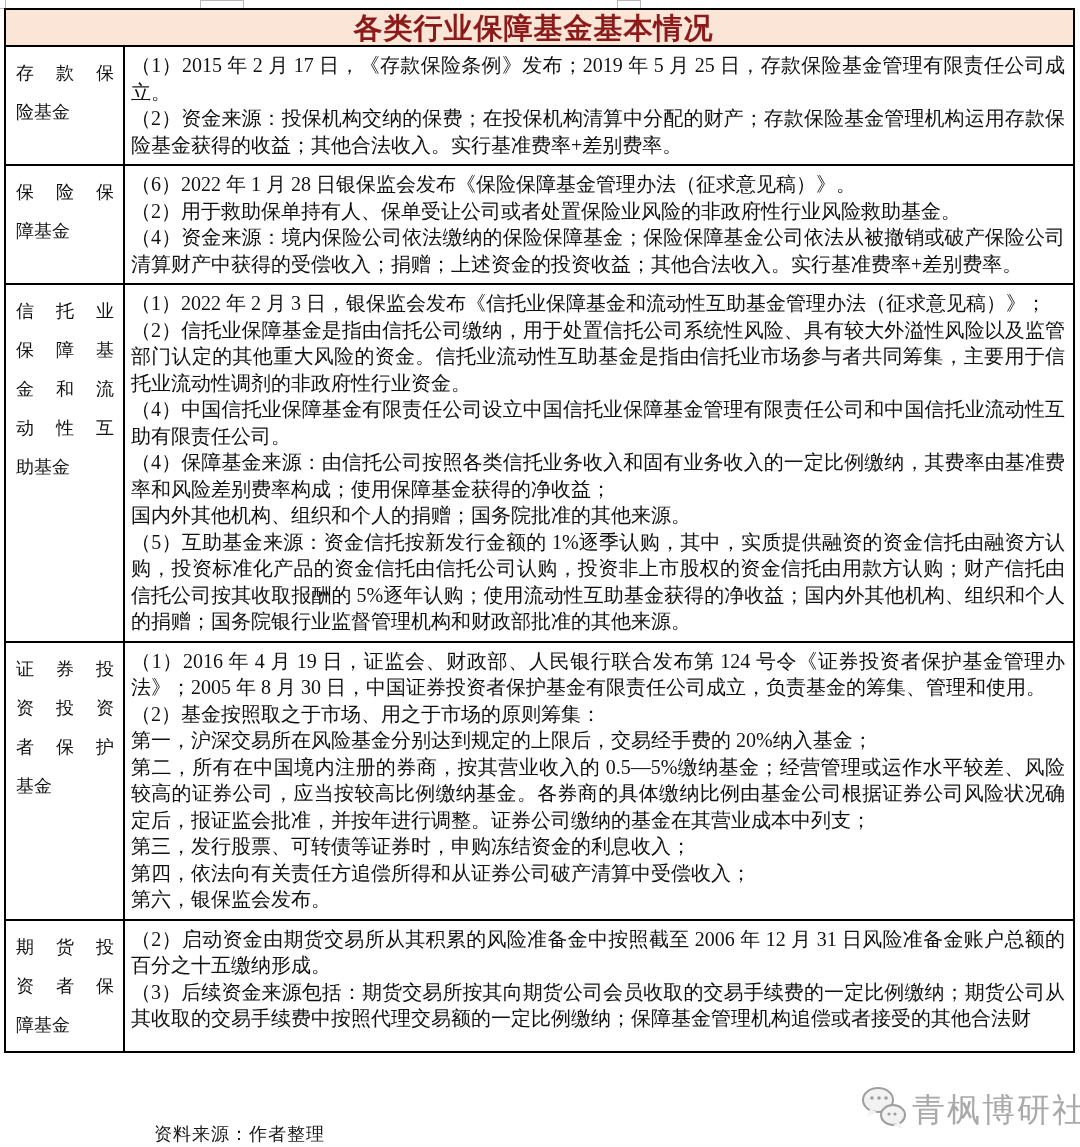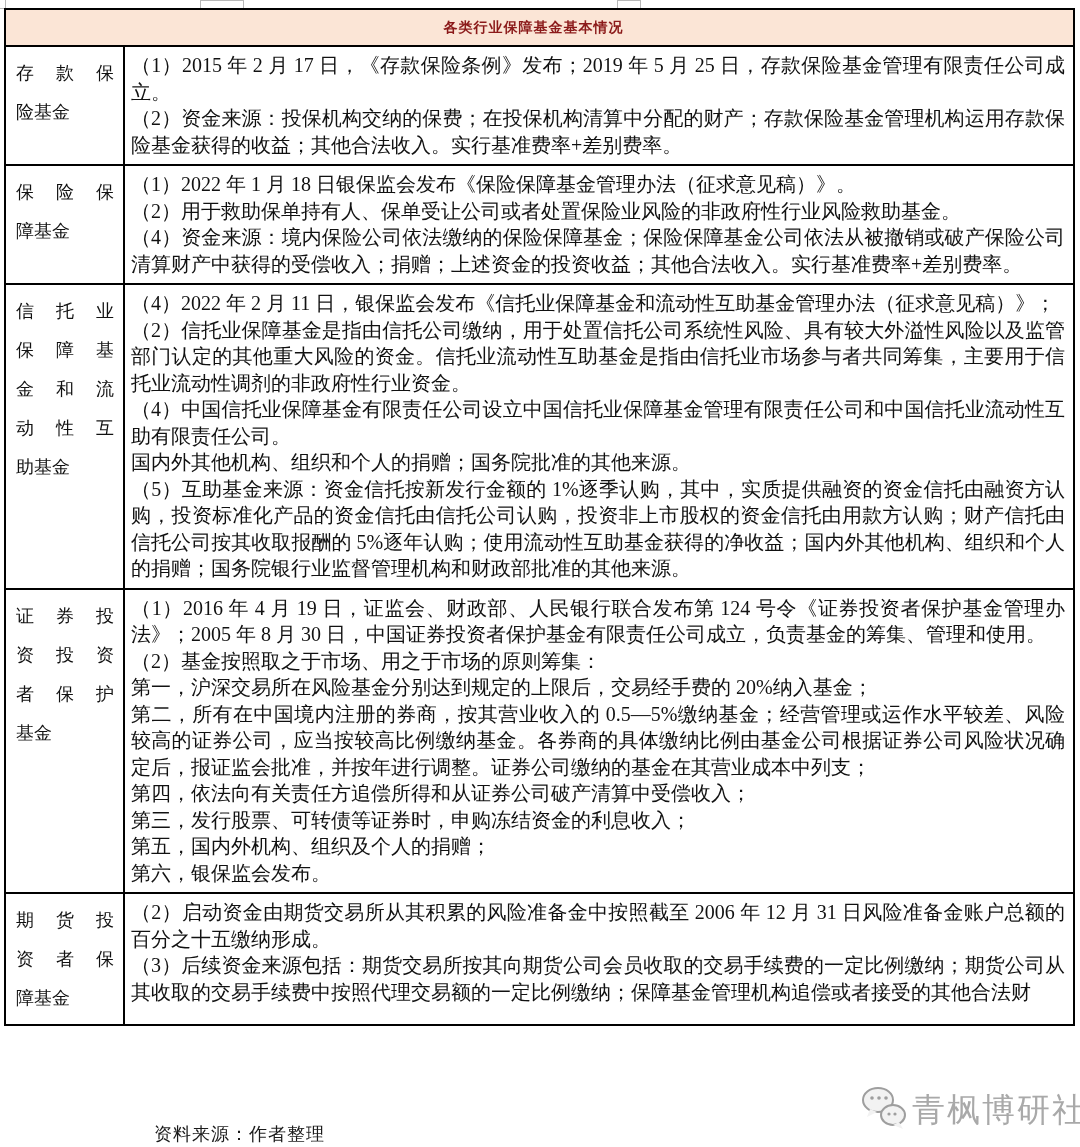--- a/index.html
+++ b/index.html
@@ -19,21 +19,21 @@
 
   .table{
     position:absolute;left:4px;top:8px;width:1071px;
     border:2px solid #000;box-sizing:border-box;background:#fff;
   }
   .title-row{
     background:#FBE5D6;
     border-bottom:2px solid #000;
     text-align:center;
     font-weight:bold;
-    font-size:14px;
+    font-size:29px;
     line-height:24px;
     padding:6px 12px 5px 0;
     color:#8B1A1A;
     letter-spacing:1px;
   }
   .row{display:flex;border-bottom:2px solid #000;}
   .row:last-child{border-bottom:none;}
   .label-cell{
     width:119px;flex:0 0 119px;box-sizing:border-box;
     border-right:2px solid #000;
@@ -97,21 +97,21 @@
     <div class="row">
       <div class="label-cell">
           <div class="label-line">
             <span>保</span>
             <span>险</span>
             <span>保</span>
           </div>
           <div class="label-line last">障基金</div>
         </div>
       <div class="content-cell">
-        <div class="para">（1）2022 年 1 月 18 日银保监会发布《保险保障基金管理办法（征求意见稿）》。</div>
+        <div class="para">（6）2022 年 1 月 28 日银保监会发布《保险保障基金管理办法（征求意见稿）》。</div>
         <div class="para">（2）用于救助保单持有人、保单受让公司或者处置保险业风险的非政府性行业风险救助基金。</div>
         <div class="para">（4）资金来源：境内保险公司依法缴纳的保险保障基金；保险保障基金公司依法从被撤销或破产保险公司清算财产中获得的受偿收入；捐赠；上述资金的投资收益；其他合法收入。实行基准费率+差别费率。</div>
       </div>
     </div>
 
     <div class="row">
       <div class="label-cell">
           <div class="label-line">
             <span>信</span>
             <span>托</span>
@@ -128,23 +128,24 @@
             <span>流</span>
           </div>
           <div class="label-line">
             <span>动</span>
             <span>性</span>
             <span>互</span>
           </div>
           <div class="label-line last">助基金</div>
         </div>
       <div class="content-cell">
-        <div class="para">（4）2022 年 2 月 11 日，银保监会发布《信托业保障基金和流动性互助基金管理办法（征求意见稿）》；</div>
+        <div class="para">（1）2022 年 2 月 3 日，银保监会发布《信托业保障基金和流动性互助基金管理办法（征求意见稿）》；</div>
         <div class="para">（2）信托业保障基金是指由信托公司缴纳，用于处置信托公司系统性风险、具有较大外溢性风险以及监管部门认定的其他重大风险的资金。信托业流动性互助基金是指由信托业市场参与者共同筹集，主要用于信托业流动性调剂的非政府性行业资金。</div>
         <div class="para">（4）中国信托业保障基金有限责任公司设立中国信托业保障基金管理有限责任公司和中国信托业流动性互助有限责任公司。</div>
+        <div class="para">（4）保障基金来源：由信托公司按照各类信托业务收入和固有业务收入的一定比例缴纳，其费率由基准费率和风险差别费率构成；使用保障基金获得的净收益；</div>
         <div class="para">国内外其他机构、组织和个人的捐赠；国务院批准的其他来源。</div>
         <div class="para">（5）互助基金来源：资金信托按新发行金额的 1%逐季认购，其中，实质提供融资的资金信托由融资方认购，投资标准化产品的资金信托由信托公司认购，投资非上市股权的资金信托由用款方认购；财产信托由信托公司按其收取报酬的 5%逐年认购；使用流动性互助基金获得的净收益；国内外其他机构、组织和个人的捐赠；国务院银行业监督管理机构和财政部批准的其他来源。</div>
       </div>
     </div>
 
     <div class="row">
       <div class="label-cell">
           <div class="label-line">
             <span>证</span>
             <span>券</span>
@@ -160,23 +161,22 @@
             <span>保</span>
             <span>护</span>
           </div>
           <div class="label-line last">基金</div>
         </div>
       <div class="content-cell">
         <div class="para">（1）2016 年 4 月 19 日，证监会、财政部、人民银行联合发布第 124 号令《证券投资者保护基金管理办法》；2005 年 8 月 30 日，中国证券投资者保护基金有限责任公司成立，负责基金的筹集、管理和使用。</div>
         <div class="para">（2）基金按照取之于市场、用之于市场的原则筹集：</div>
         <div class="para">第一，沪深交易所在风险基金分别达到规定的上限后，交易经手费的 20%纳入基金；</div>
         <div class="para">第二，所有在中国境内注册的券商，按其营业收入的 0.5—5%缴纳基金；经营管理或运作水平较差、风险较高的证券公司，应当按较高比例缴纳基金。各券商的具体缴纳比例由基金公司根据证券公司风险状况确定后，报证监会批准，并按年进行调整。证券公司缴纳的基金在其营业成本中列支；</div>
+        <div class="para">第三，发行股票、可转债等证券时，申购冻结资金的利息收入；</div>
         <div class="para">第四，依法向有关责任方追偿所得和从证券公司破产清算中受偿收入；</div>
-        <div class="para">第三，发行股票、可转债等证券时，申购冻结资金的利息收入；</div>
-        <div class="para">第五，国内外机构、组织及个人的捐赠；</div>
         <div class="para">第六，银保监会发布。</div>
       </div>
     </div>
 
     <div class="row">
       <div class="label-cell">
           <div class="label-line">
             <span>期</span>
             <span>货</span>
             <span>投</span>

